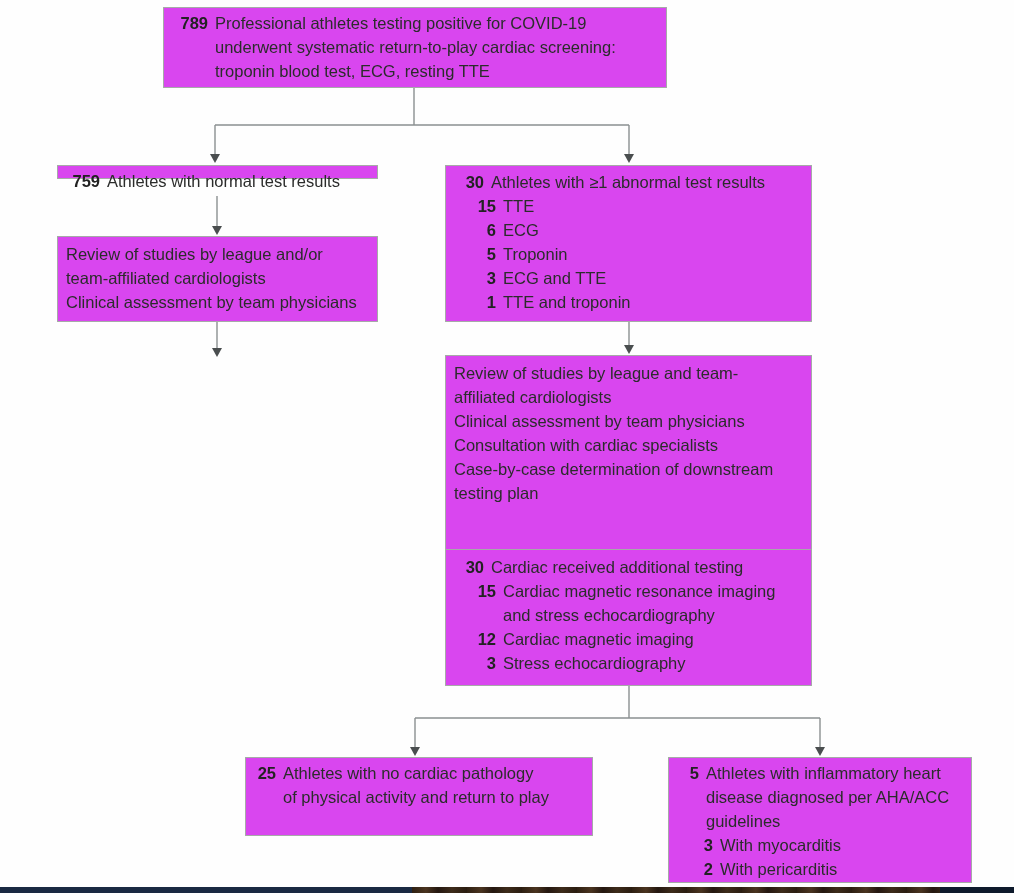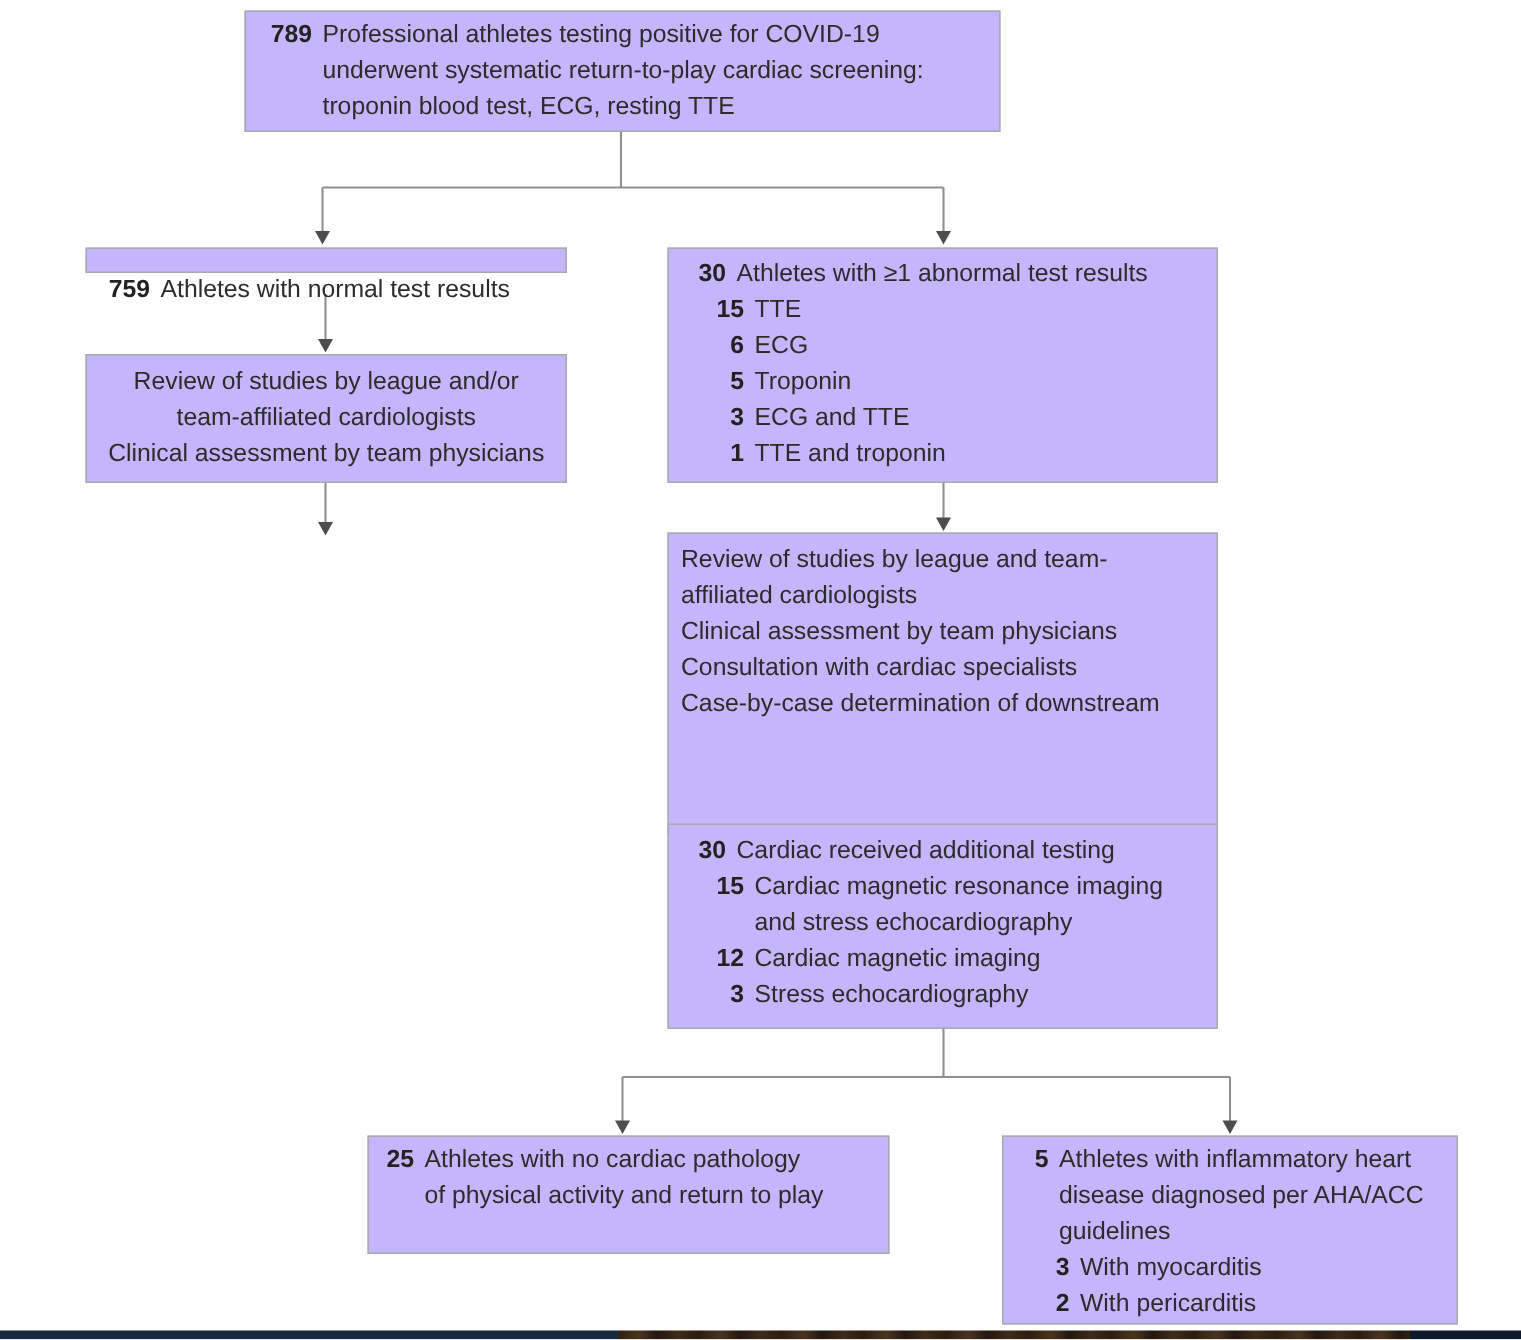--- a/index.html
+++ b/index.html
@@ -7,21 +7,21 @@
     position:relative;
     width:1014px;height:893px;
     background:#fefefe;
     overflow:hidden;
     font-family:"Liberation Sans","DejaVu Sans",sans-serif;
   }
   #connectors{position:absolute;left:0;top:0;pointer-events:none;}
   .box{
     position:absolute;
     box-sizing:border-box;
-    background:#c4b5fd;
+    background:#d946ef;
     border:1px solid #a6aaa8;
     color:#2b2c2b;
     font-size:16.5px;
     line-height:24px;
     padding:3px 8px 0 8px;
   }
   .row{display:flex;align-items:flex-start;}
   .num{font-weight:bold;text-align:right;white-space:pre;color:#222;}
   .num.main{flex:0 0 var(--mw,30px);}
   .num.sub{flex:0 0 var(--sw,42px);}
@@ -66,28 +66,28 @@
     <div class="row">
       <span class="num main">789</span>
       <div class="lines">
         <div class="line">Professional athletes testing positive for COVID-19</div>
         <div class="line">underwent systematic return-to-play cardiac screening:</div>
         <div class="line">troponin blood test, ECG, resting TTE</div>
       </div>
     </div>
   </div>
 
-  <div class="box" style="left:57px;top:165px;width:321px;height:14px;--mw:34px;padding-top:15px;">
+  <div class="box" style="left:57px;top:165px;width:321px;height:14px;--mw:34px;padding-top:3px;">
     <div class="row">
       <span class="num main">759</span>
       <span class="lbl">Athletes with normal test results</span>
     </div>
   </div>
 
-  <div class="box" style="left:57px;top:236px;width:321px;height:86px;padding-top:5px;text-align:center;">
+  <div class="box" style="left:57px;top:236px;width:321px;height:86px;padding-top:5px;">
     <div class="line">Review of studies by league and/or</div>
     <div class="line">team-affiliated cardiologists</div>
     <div class="line">Clinical assessment by team physicians</div>
   </div>
 
 
   <div class="box" style="left:445px;top:165px;width:367px;height:157px;--mw:30px;--sw:42px;padding-top:4px;">
     <div class="row">
       <span class="num main">30</span>
       <span class="lbl">Athletes with ≥1 abnormal test results</span>
@@ -113,20 +113,21 @@
       <span class="lbl">TTE and troponin</span>
     </div>
   </div>
 
   <div class="box" style="left:445px;top:355px;width:367px;height:201px;padding-top:5px;">
     <div class="line">Review of studies by league and team-</div>
     <div class="line">affiliated cardiologists</div>
     <div class="line">Clinical assessment by team physicians</div>
     <div class="line">Consultation with cardiac specialists</div>
     <div class="line">Case-by-case determination of downstream</div>
+    <div class="line">testing plan</div>
   </div>
 
   <div class="box" style="left:445px;top:549px;width:367px;height:137px;--mw:30px;--sw:42px;padding-top:5px;">
     <div class="row">
       <span class="num main">30</span>
       <span class="lbl">Cardiac received additional testing</span>
     </div>
     <div class="row">
       <span class="num sub">15</span>
       <div class="lines">

